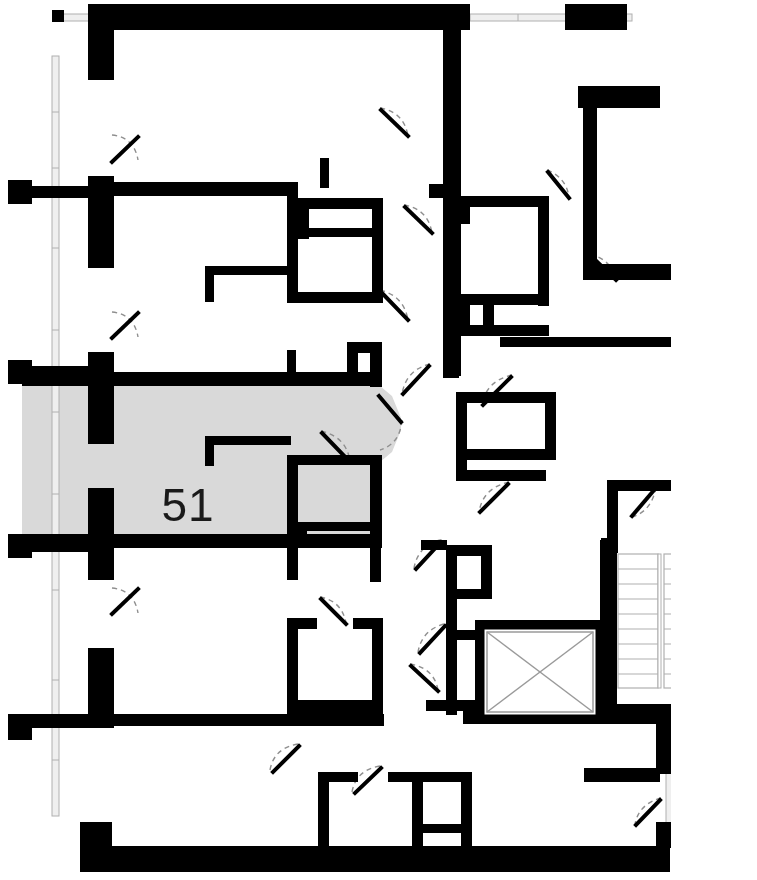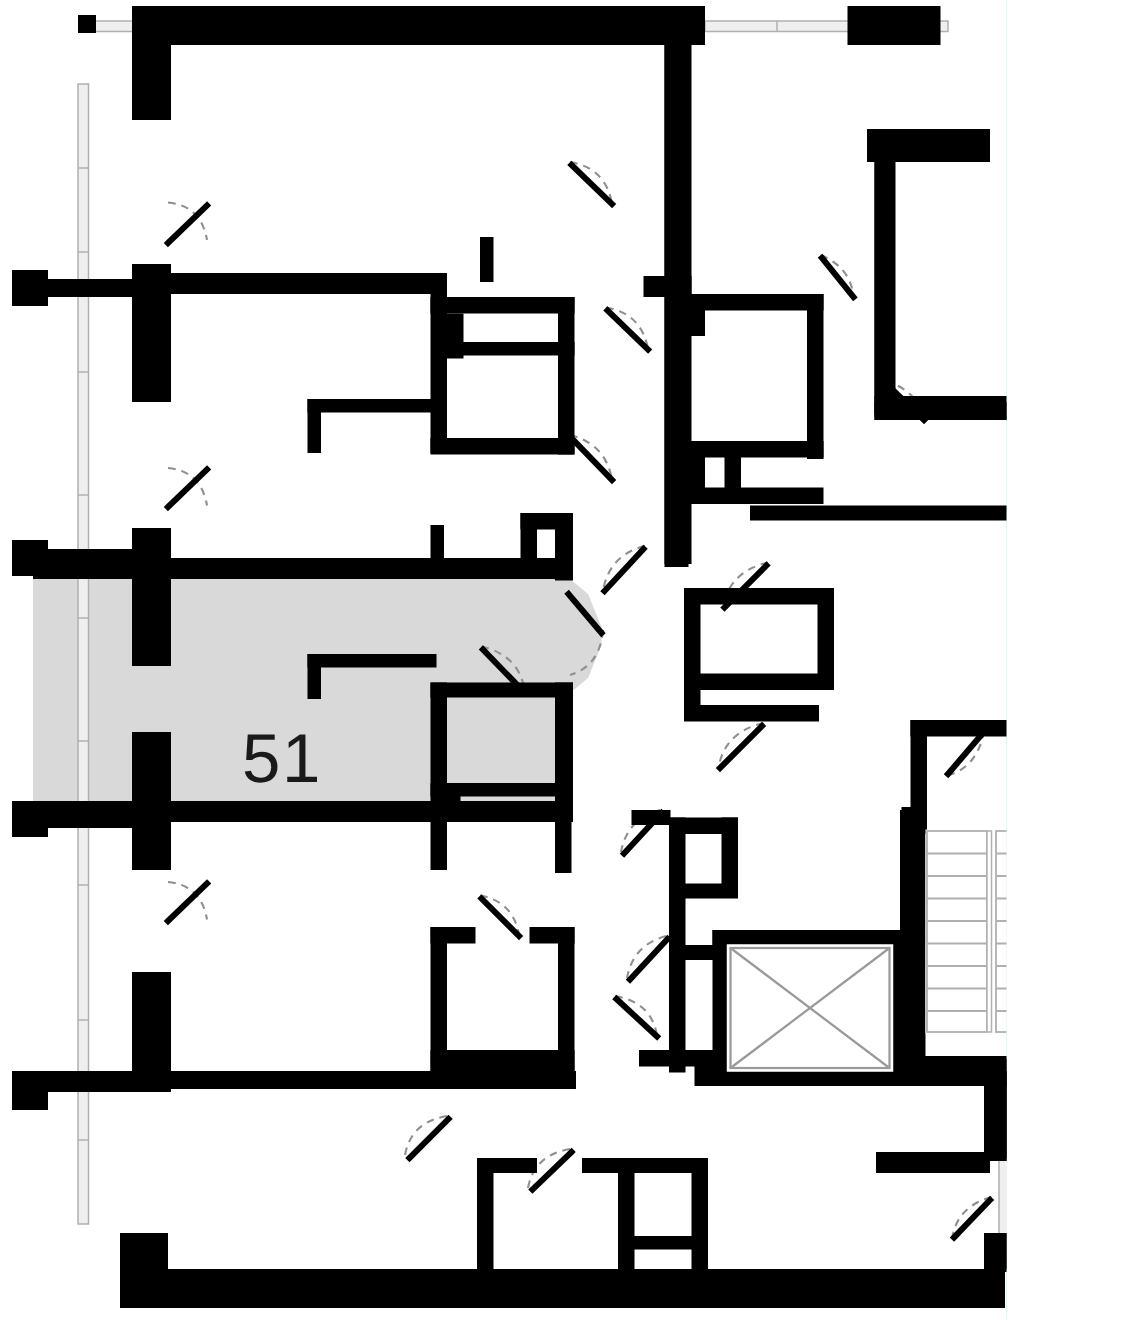--- a/index.html
+++ b/index.html
@@ -1,18 +1,18 @@
 <!DOCTYPE html>
 <html><head>
 <meta charset="utf-8">
 <title>Floor Plan</title>
 <style>
   html,body{margin:0;padding:0;background:#ffffff;}
   body{font-family:"Liberation Sans", sans-serif;}
-  #plan-wrap{position:relative;width:671px;height:880px;background:#86efac;overflow:hidden;}
+  #plan-wrap{position:relative;width:671px;height:880px;background:#a16207;overflow:hidden;}
   #plan-svg{display:block;width:757px;height:880px;}
   .unit-label{
     font-family:"Liberation Sans", sans-serif;
     font-size:46px;
     fill:#1a1a1a;
     text-anchor:middle;
     dominant-baseline:middle;
     letter-spacing:1px;
   }
 </style>

